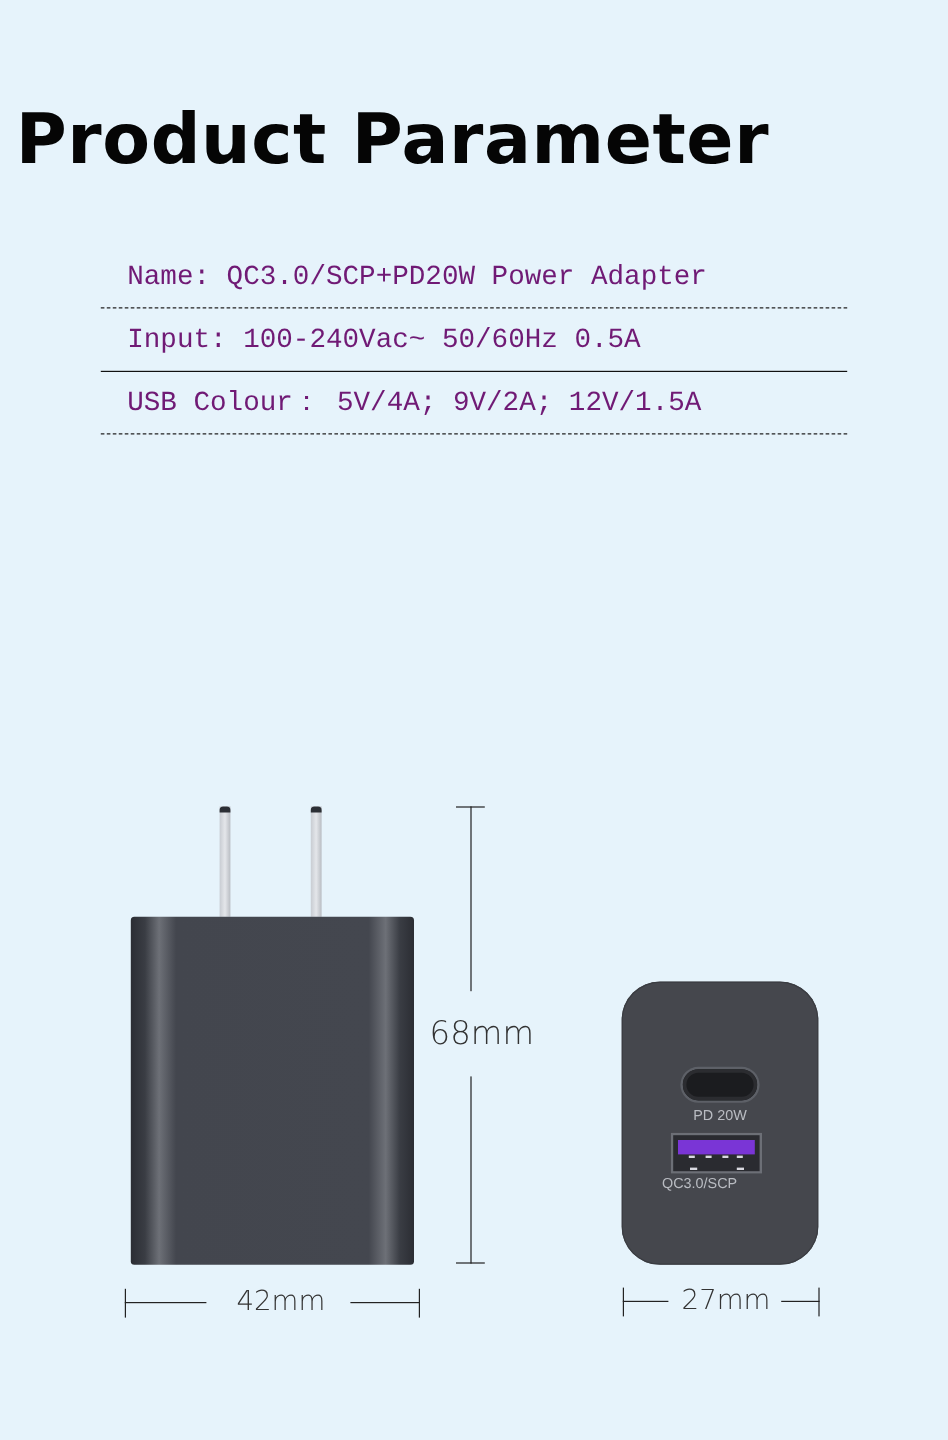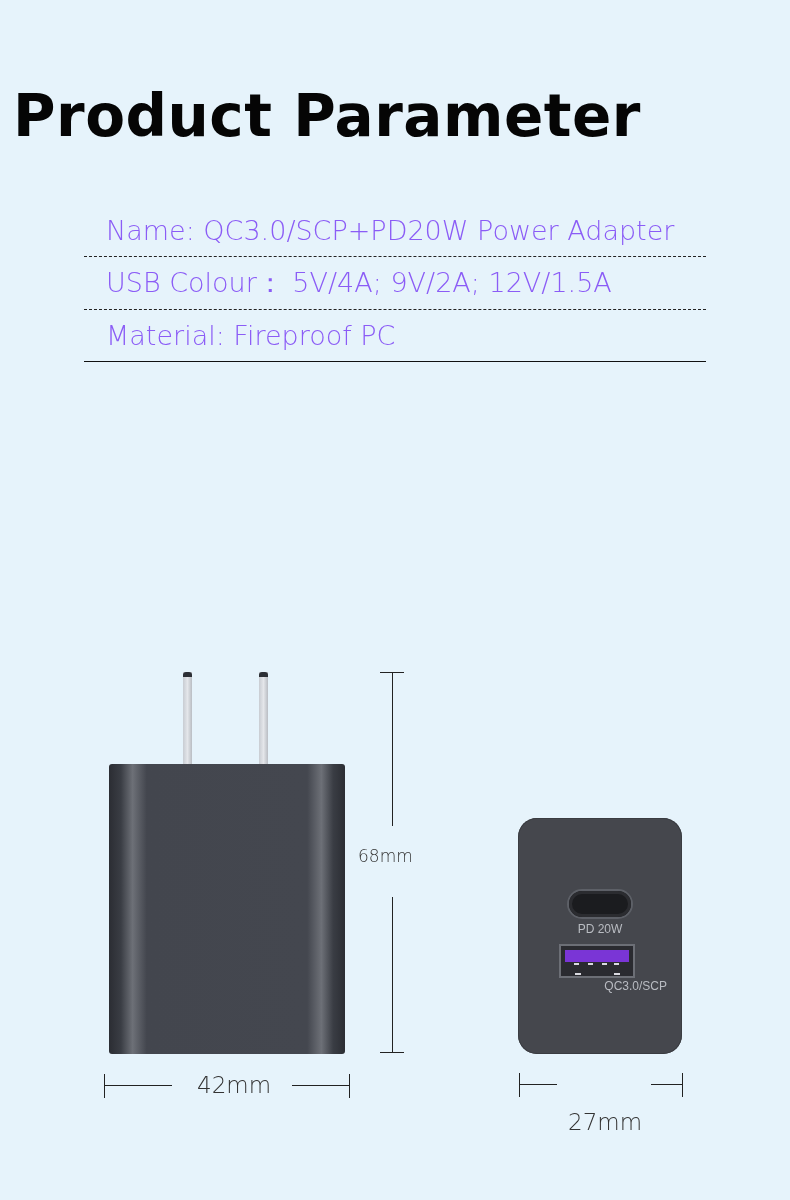--- a/index.html
+++ b/index.html
@@ -11,79 +11,79 @@
     color: #1a1a1a;
   }
   .title {
     position: absolute; top: 82px; left: 0; width: 654px;
     text-align: center; font-size: 58px; font-weight: bold; color: #050505;
     letter-spacing: 0.5px;
   }
   .specs { position: absolute; top: 205px; left: 84px; width: 622px; }
   .row {
     position: relative; height: 52.3px; box-sizing: border-box;
-    font-size: 27px; line-height: 52px; padding-left: 22px;
-    color: #8b5cf6; font-weight: 300; white-space: nowrap;
+    font-size: 23px; line-height: 52px; padding-left: 22px;
+    color: #701a75; font-weight: 300; white-space: nowrap; font-family: Liberation Mono, monospace;
   }
   .row.dashed { border-bottom: 1px dashed #222; }
   .row.solid { border-bottom: 1.5px solid #111; }
 
   .side-view { position: absolute; left: 109px; top: 672px; width: 236px; height: 382px; }
   .prong { position: absolute; top: 0; width: 9px; height: 92px; background: linear-gradient(90deg,#c8ccd2,#e4e6ea,#b9bdc3); }
   .prong::before { content: ""; position: absolute; top: 0; left: 0; width: 9px; height: 5px; background: #2c2f35; border-radius: 3px 3px 0 0; }
   .prong.left { left: 74px; }
   .prong.right { left: 150px; }
   .body-side {
     position: absolute; top: 92px; left: 0; width: 236px; height: 290px;
     border-radius: 3px;
     background: linear-gradient(90deg,#2b2d33 0%,#3a3d44 5%,#6d7077 10%,#43464e 16%,#44474f 84%,#6d7077 90%,#3a3d44 95%,#2b2d33 100%);
   }
   .vdim { position: absolute; left: 392px; top: 672px; width: 1px; height: 381px; }
   .vdim .line1 { position: absolute; left: 0; top: 0; width: 1px; height: 154px; background: #222; }
   .vdim .line2 { position: absolute; left: 0; top: 225px; width: 1px; height: 156px; background: #222; }
   .vdim .cap-top { position: absolute; left: -12px; top: 0; width: 24px; height: 1px; background: #222; }
   .vdim .cap-bot { position: absolute; left: -12px; top: 380px; width: 24px; height: 1px; background: #222; }
-  .vdim-label { position: absolute; left: 358px; top: 846px; font-size: 17px; color: #333; font-weight: 300; }
+  .vdim-label { position: absolute; left: 358px; top: 846px; font-size: 27px; color: #333; font-weight: 300; }
 
   .hdim { position: absolute; height: 24px; }
   .hdim .cap-l, .hdim .cap-r { position: absolute; top: 0; width: 1px; height: 24px; background: #222; }
   .hdim .cap-l { left: 0; }
   .hdim .cap-r { right: 0; }
   .hdim .seg-l, .hdim .seg-r { position: absolute; top: 11px; height: 1px; background: #222; }
   .hdim-label { position: absolute; font-size: 23px; color: #333; font-weight: 300; }
 
   .front-view {
     position: absolute; left: 518px; top: 818px; width: 164px; height: 236px;
-    background: #45474d; border-radius: 19px;
+    background: #45474d; border-radius: 32px;
     box-shadow: inset 0 0 0 1px #3a3c41;
   }
   .typec {
     position: absolute; left: 51px; top: 73px; width: 62px; height: 26px;
     background: #1b1c1f; border-radius: 13px;
     box-shadow: 0 0 0 2px #5d6067, inset 0 0 0 3px #2b2c30;
   }
   .lbl-pd { position: absolute; left: 0; top: 104px; width: 164px; text-align: center; font-size: 12px; color: #b9bcc2; font-family: "Liberation Sans", sans-serif; }
   .usba {
     position: absolute; left: 41px; top: 126px; width: 76px; height: 34px;
     background: #2a2b30; border: 2px solid #6c6f76; box-sizing: border-box;
   }
   .usba .tongue { position: absolute; left: 4px; top: 4px; width: 64px; height: 12px; background: #7a35d6; }
   .usba .pin { position: absolute; top: 17px; width: 5px; height: 2px; background: #d9d9e0; }
   .usba .pin2 { position: absolute; top: 27px; width: 6px; height: 2px; background: #d9d9e0; }
-  .lbl-qc { position: absolute; left: 0; top: 161px; width: 130px; text-align: right; font-size: 12px; color: #b9bcc2; font-family: "Liberation Sans", sans-serif; margin-left: 19px; }
+  .lbl-qc { position: absolute; left: 0; top: 161px; width: 130px; text-align: center; font-size: 12px; color: #b9bcc2; font-family: "Liberation Sans", sans-serif; }
 </style>
 </head>
 <body>
 
 <div class="title">Product Parameter</div>
 
 <div class="specs">
   <div class="row dashed">Name: QC3.0/SCP+PD20W Power Adapter</div>
+  <div class="row solid">Input: 100-240Vac~ 50/60Hz 0.5A</div>
   <div class="row dashed">USB Colour： 5V/4A; 9V/2A; 12V/1.5A</div>
-  <div class="row solid">Material:  Fireproof PC</div>
 </div>
 
 <div class="side-view">
   <div class="prong left"></div>
   <div class="prong right"></div>
   <div class="body-side"></div>
 </div>
 
 <div class="vdim">
   <div class="cap-top"></div>
@@ -115,13 +115,13 @@
   </div>
   <div class="lbl-qc">QC3.0/SCP</div>
 </div>
 
 <div class="hdim" style="left:519px; top:1073px; width:164px;">
   <div class="cap-l"></div>
   <div class="seg-l" style="left:0; width:38px;"></div>
   <div class="seg-r" style="right:0; width:32px;"></div>
   <div class="cap-r"></div>
 </div>
-<div class="hdim-label" style="left:568px; top:1109px;">27mm</div>
+<div class="hdim-label" style="left:568px; top:1071px;">27mm</div>
 
 </body></html>

